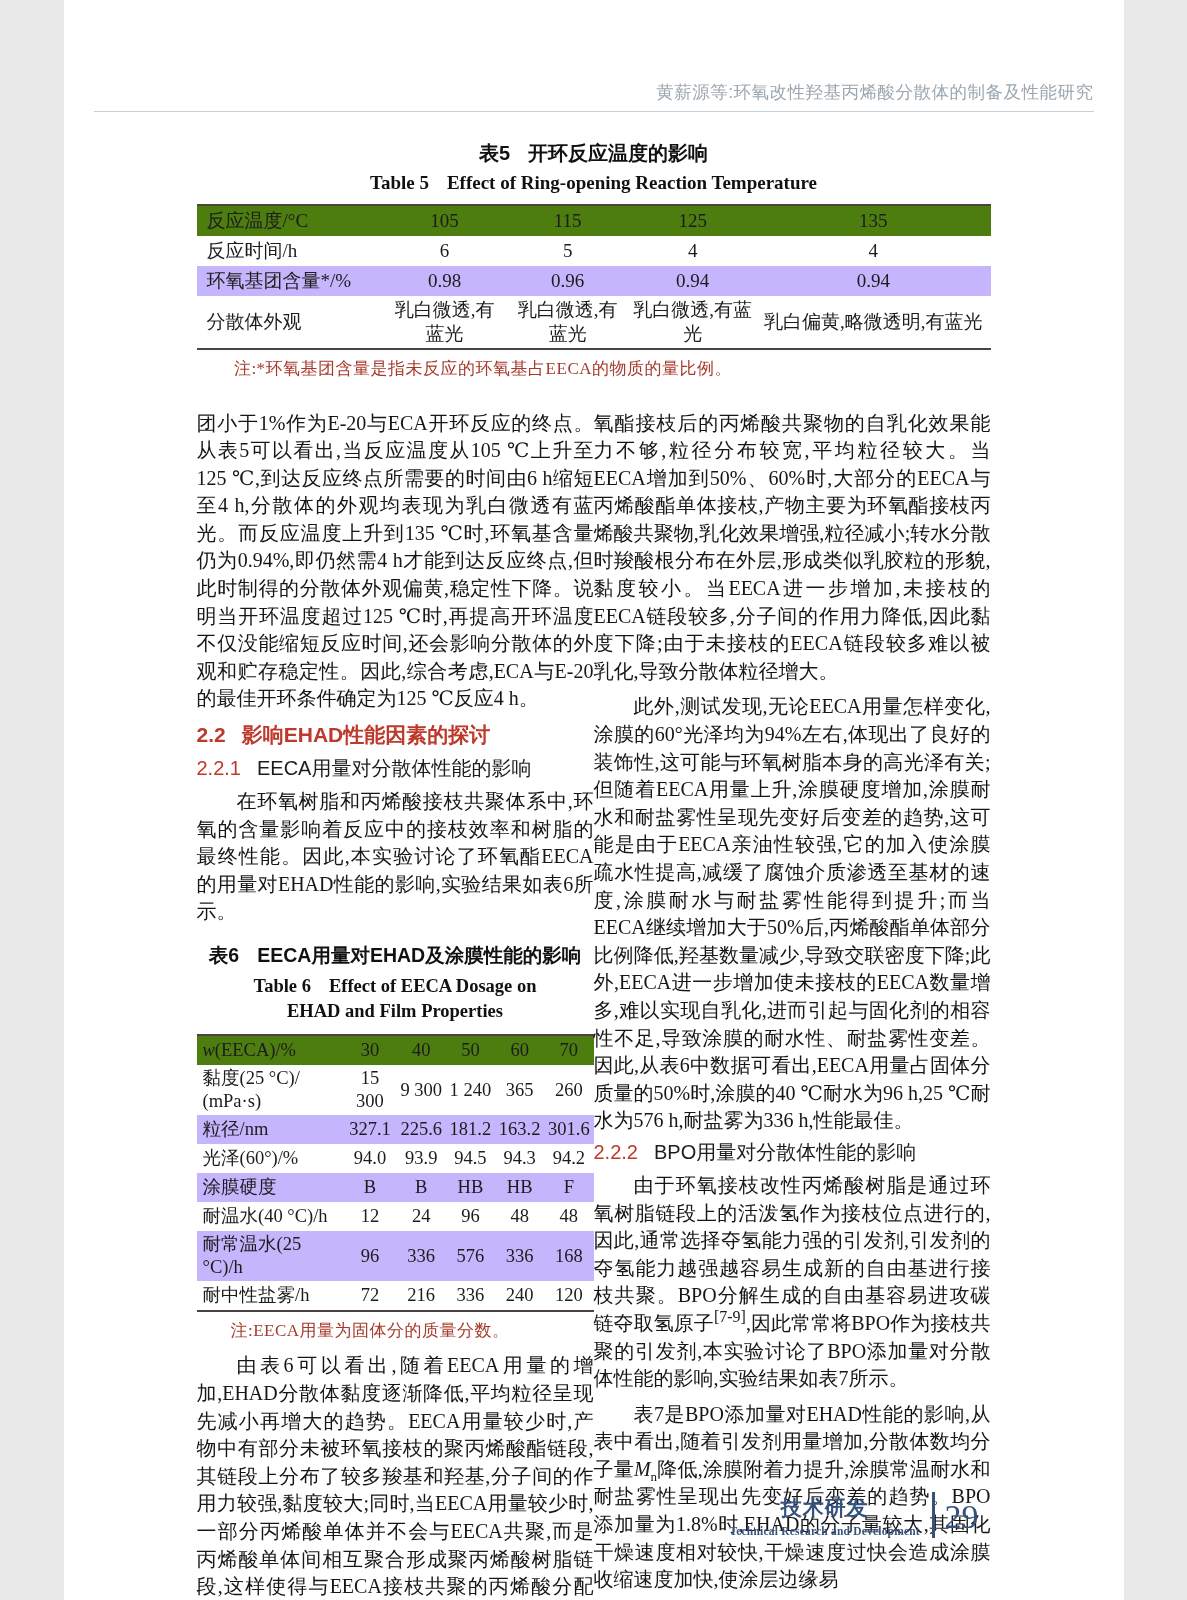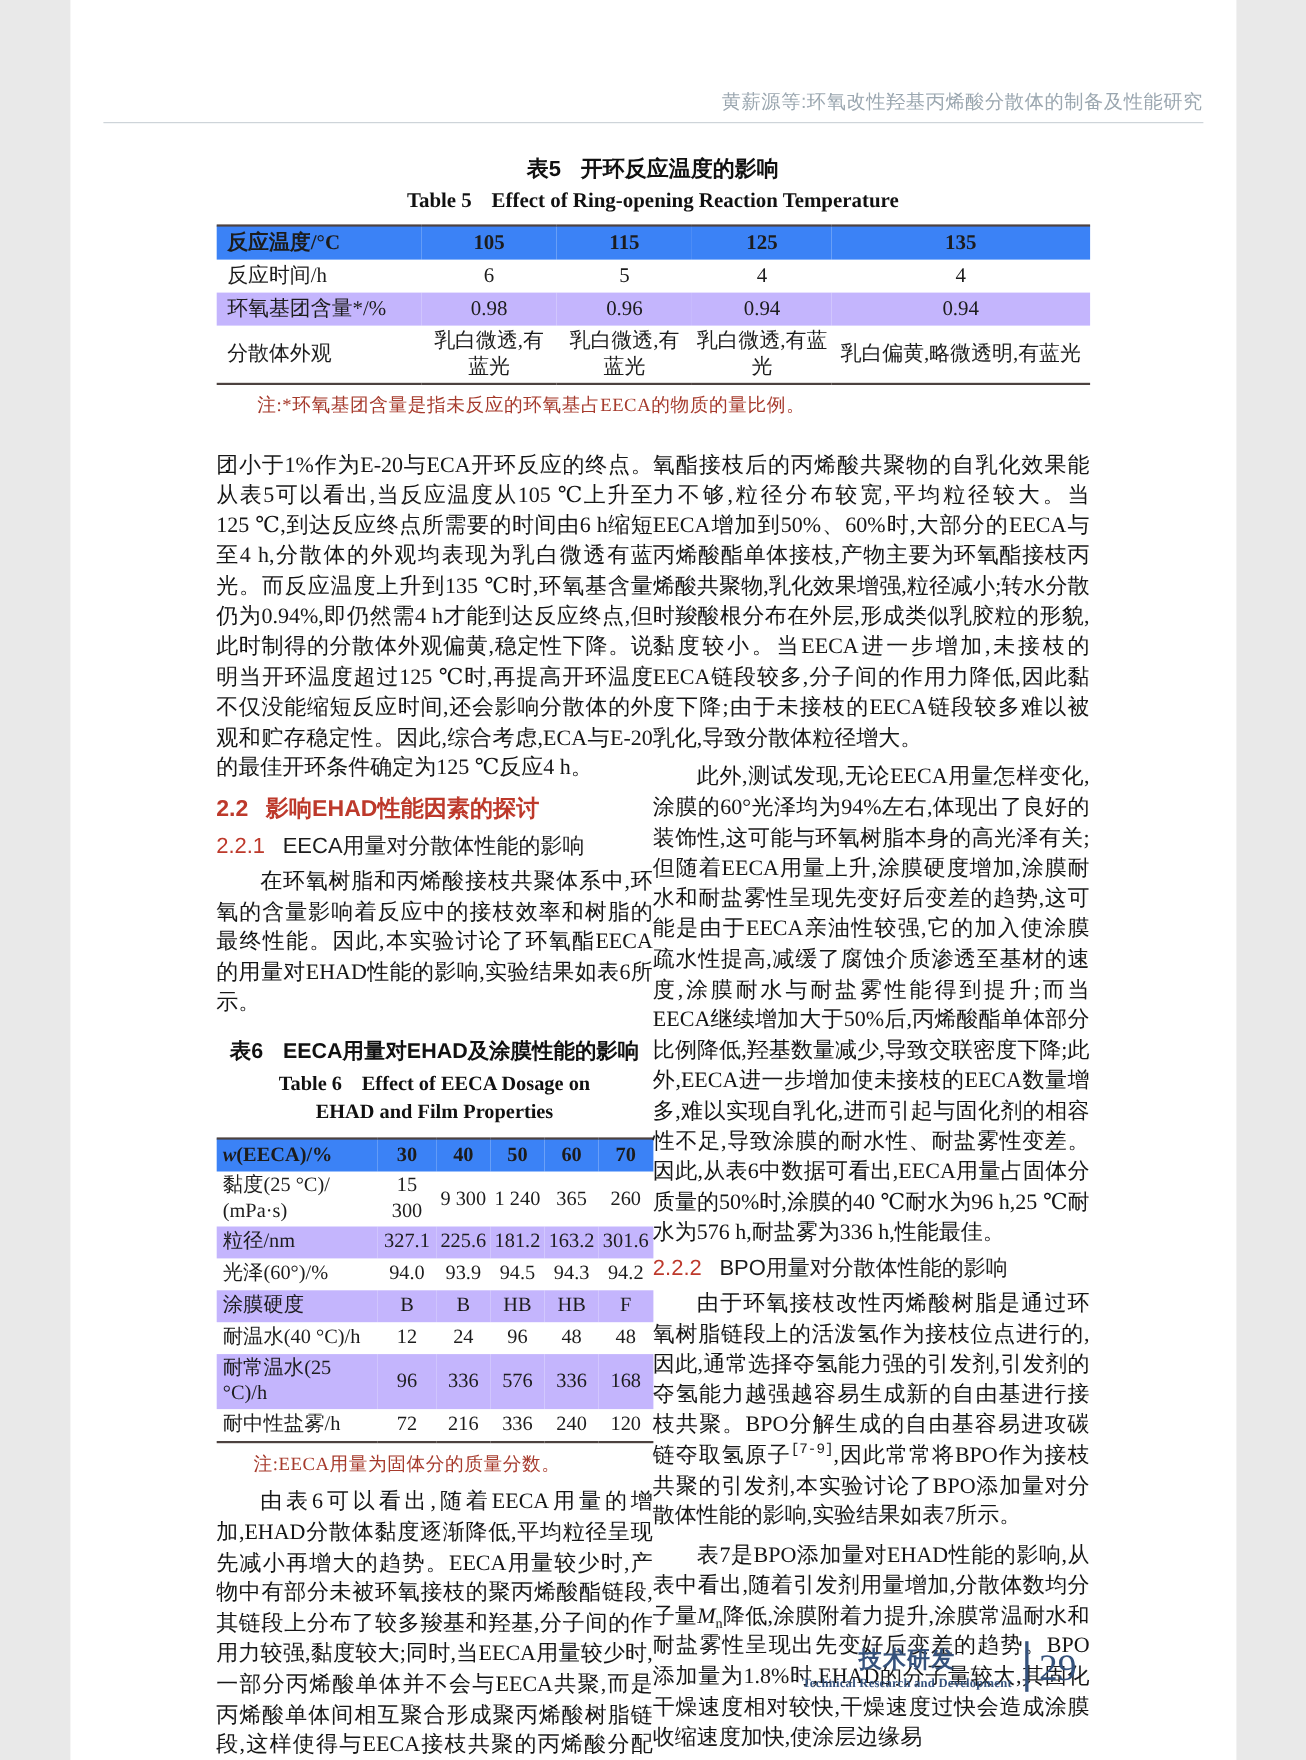--- a/index.html
+++ b/index.html
@@ -56,21 +56,21 @@
   }
   table.datatable td{
     padding:2px 4px;
     height:26px;
     text-align:center;
     vertical-align:middle;
     line-height:1.25;
   }
   table.datatable td.lbl{text-align:left;padding-left:10px;}
   tr.pink{background:#c4b5fd;}
-  tr.pinkhdr{background:#3b82f6;font-weight:bold;}
+  tr.pinkhdr{background:#4d7c0f;}
   .tbl-note{
     margin-top:7px;
     margin-left:2.2em;
     font-size:17px;
     color:#a63a2c;
     letter-spacing:.5px;
   }
   
   .columns{
     display:flex;
@@ -79,21 +79,21 @@
   }
   .col{width:446px;}
   .body-p{
     margin:0;
     font-size:20px;
     line-height:27.6px;
     text-align:justify;
     color:#161616;
   }
   .body-p.indent{text-indent:2em;}
-  sup{font-size:13px;line-height:0;font-family:Liberation Mono, monospace;}
+  sup{font-size:16px;line-height:0;}
   sub{font-size:13px;line-height:0;}
   .var{font-family:"Liberation Serif",serif;font-style:italic;}
   
   .h-sec{
     margin:8px 0 6px 0;
     font-family:"Liberation Sans","DejaVu Sans",sans-serif;
     font-size:21px;
     font-weight:bold;
     color:#bd392b;
   }

